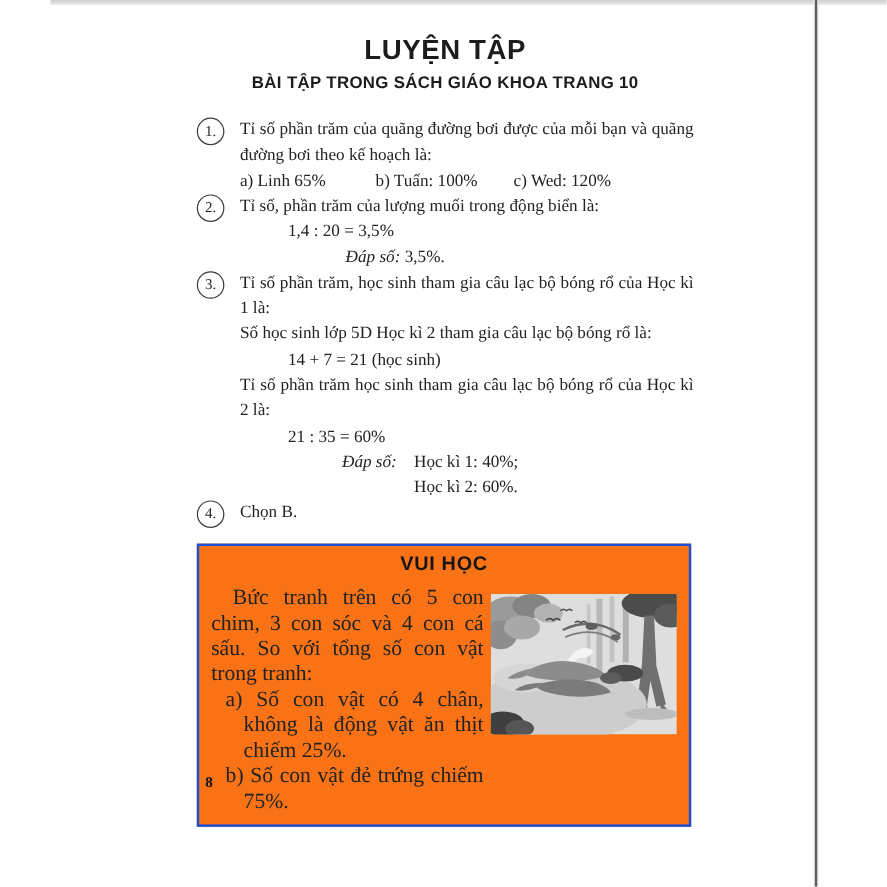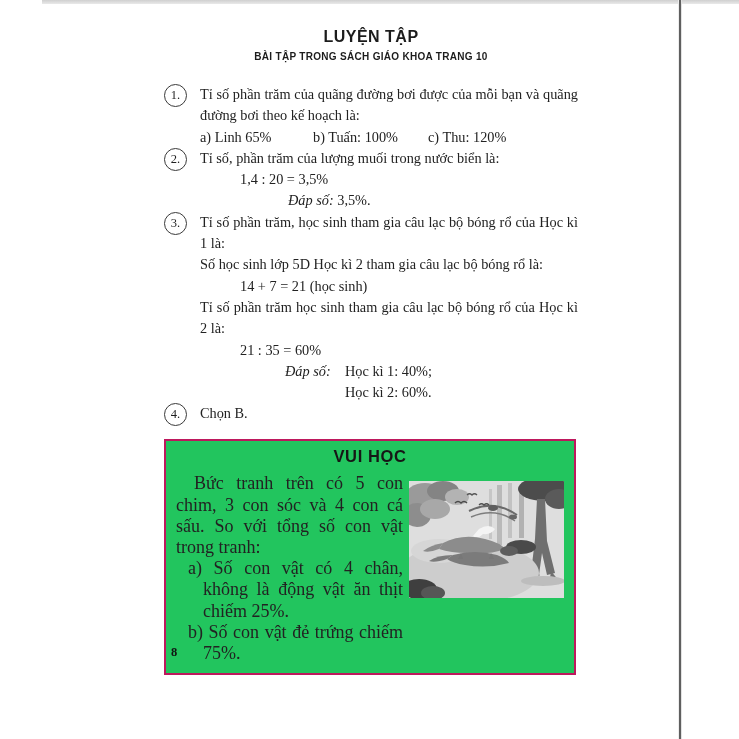--- a/index.html
+++ b/index.html
@@ -10,40 +10,40 @@
   }
   
   .top-edge { position:absolute; left:42px; top:0; width:697px; height:4px;
     background:linear-gradient(to bottom,#cfcfcf,#e9e9e9); }
   .right-edge { position:absolute; left:679px; top:0; width:2px; height:739px;
     background:#5f5f5f; box-shadow:1px 0 0 #e2e2e2, -1px 0 0 #ededed; }
 
   .content { position:absolute; left:164px; top:28px; width:414px; }
 
   .title { font-family:"Liberation Sans", sans-serif; font-weight:bold;
-    font-size:16px; letter-spacing:0.5px; text-align:center; color:#1c1c1c; }
+    font-size:23px; letter-spacing:0.5px; text-align:center; color:#1c1c1c; }
   .subtitle { font-family:"Liberation Sans", sans-serif; font-weight:bold;
-    font-size:10px; letter-spacing:0.3px; text-align:center; margin-top:5px; color:#1c1c1c; }
+    font-size:14px; letter-spacing:0.3px; text-align:center; margin-top:5px; color:#1c1c1c; }
 
   .problems { margin-top:22px; font-size:14.3px; line-height:21.3px; }
   .problem { display:flex; align-items:flex-start; }
   .pnum-col { width:36px; flex:0 0 36px; }
   .pnum { width:23px; height:23px; border:1.3px solid #3a3a3a; border-radius:50%;
     font-size:12.5px; line-height:20px; text-align:center; margin-top:0px; color:#1f1f1f; }
   .pbody { width:378px; }
   .just { text-align:justify; }
   .formula { margin-left:40px; }
   .dapso { font-style:italic; margin-left:88px; }
   .dapso3 { display:flex; margin-left:85px; }
   .dapso3 .lbl { font-style:italic; width:60px; flex:0 0 60px; }
   .dapso3 .vals { margin-left:0px; }
 
   
-  .vuihoc { margin-top:13px; width:412px; border:2px solid #be185d;
-    padding:6px 10px 9px 10px; background:#22c55e; }
+  .vuihoc { margin-top:13px; width:412px; border:2px solid #1d4ed8;
+    padding:6px 10px 9px 10px; background:#f97316; }
   .vh-title { font-family:"Liberation Sans", sans-serif; font-weight:bold;
     font-size:16.5px; letter-spacing:0.6px; text-align:center; color:#161616; }
   .vh-row { display:flex; margin-top:7px; }
   .vh-text { width:227px; flex:0 0 227px; font-size:18px; line-height:21.2px; }
   .vh-intro { text-indent:18px; text-align:justify; }
   .vh-item { margin-left:12px; padding-left:15px; text-indent:-15px; text-align:justify; }
   .vh-art { margin-left:6px; margin-top:8px; width:155px; height:117px;
     flex:0 0 155px; }
 
   .pagenum { position:absolute; left:171px; top:645px; font-weight:bold;
@@ -62,31 +62,31 @@
 
     <div class="problems">
 
       <div class="problem">
         <div class="pnum-col">
           <div class="pnum">1.</div>
         </div>
         <div class="pbody">
           <div class="just">Tỉ số phần trăm của quãng đường bơi được của mỗi bạn và quãng đường bơi theo kế hoạch là:</div>
           <div>
-            <span style="display:inline-block;width:113px;">a) Linh 65%</span><span style="display:inline-block;width:115px;">b) Tuấn: 100%</span><span>c) Thu: 120%</span>
+            <span style="display:inline-block;width:113px;">a) Linh 65%</span><span style="display:inline-block;width:115px;">b) Tuấn: 100%</span><span>c) Wed: 120%</span>
           </div>
         </div>
       </div>
 
       <div class="problem">
         <div class="pnum-col">
           <div class="pnum">2.</div>
         </div>
         <div class="pbody">
-          <div>Tỉ số, phần trăm của lượng muối trong nước biển là:</div>
+          <div>Tỉ số, phần trăm của lượng muối trong động biển là:</div>
           <div class="formula">1,4 : 20 = 3,5%</div>
           <div class="dapso"><span>Đáp số:</span> <span style="font-style:normal;margin-top:36px;">3,5%.</span></div>
         </div>
       </div>
 
       <div class="problem">
         <div class="pnum-col">
           <div class="pnum">3.</div>
         </div>
         <div class="pbody">

